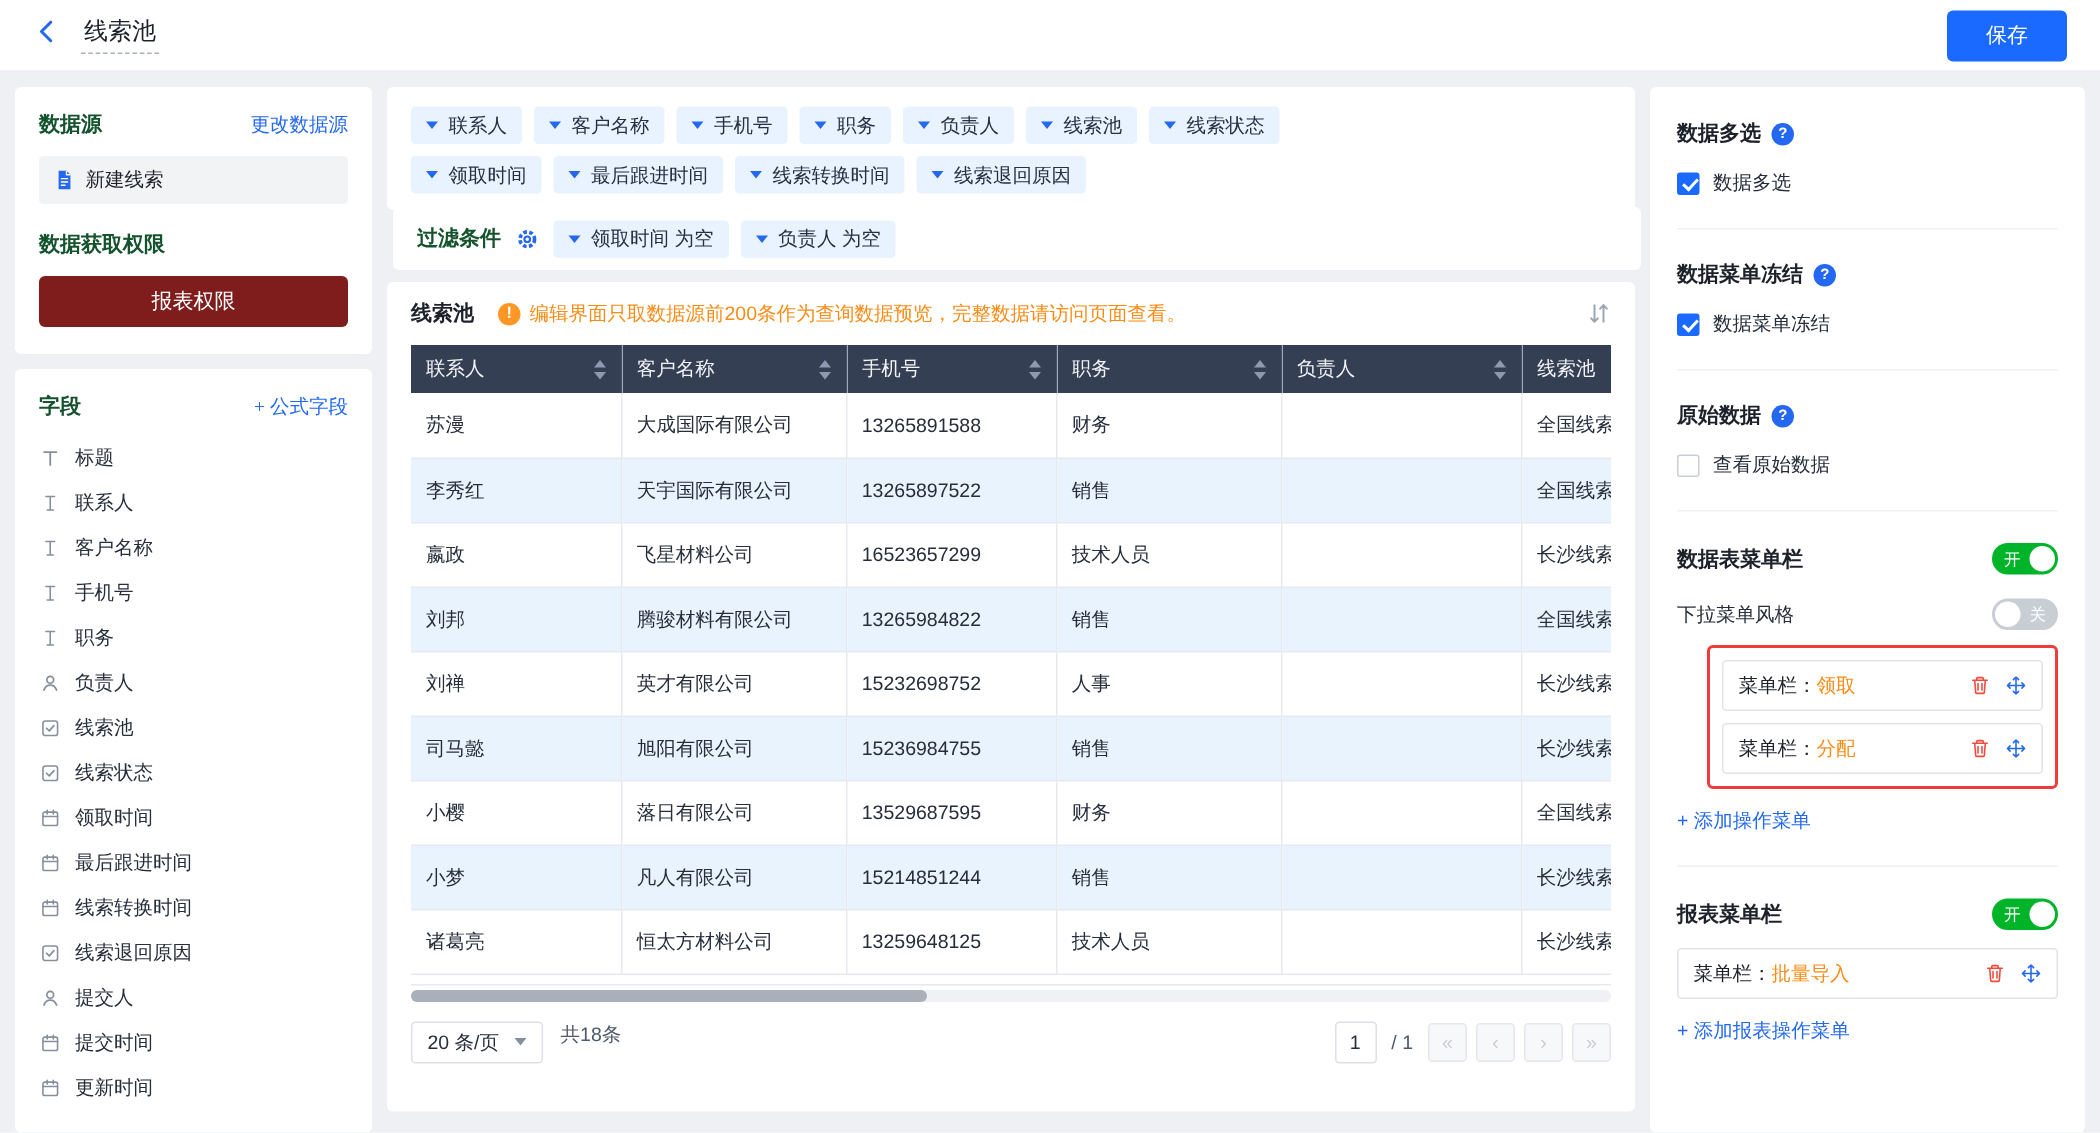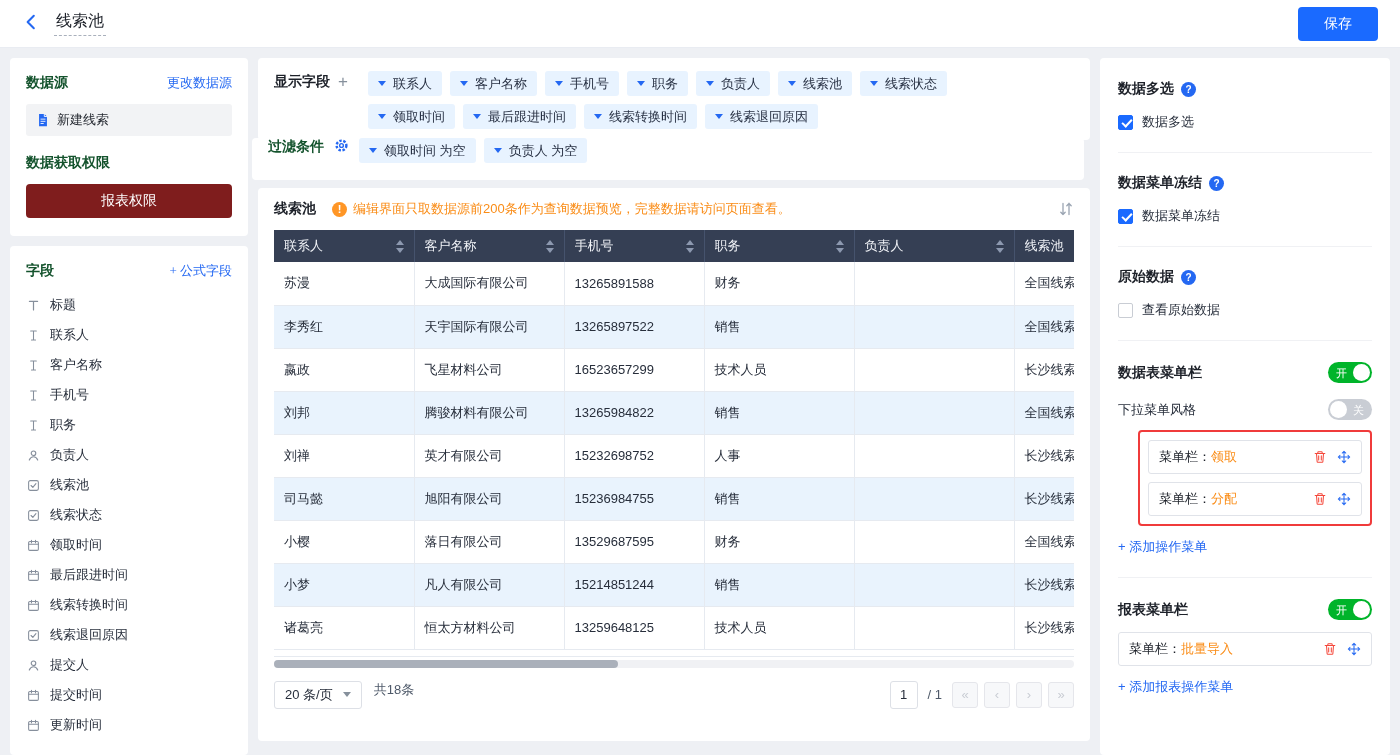--- a/index.html
+++ b/index.html
@@ -30,21 +30,21 @@
   
   #p-display{left:258px;top:58px;width:832px;min-height:72px;padding:11px 16px 3px;display:flex;}
   .df-label{display:flex;align-items:flex-start;gap:8px;width:94px;padding-top:4px;font-size:14px;font-weight:bold;}
   .plus{color:#86909c;font-size:17px;font-weight:normal;cursor:pointer;line-height:1;}
   .chips-rows{flex:1;}
   .chips-row{display:flex;flex-wrap:wrap;gap:8px;margin:2px 0 8px;}
   .chip{display:inline-flex;align-items:center;gap:7px;background:#e8f3ff;border-radius:3px;height:25px;padding:0 10px;font-size:13px;color:#273043;cursor:pointer;white-space:nowrap;}
   .caret{width:0;height:0;border-left:4px solid transparent;border-right:4px solid transparent;border-top:5px solid #2468f2;}
 
   
-  #p-filter{left:252px;top:138px;width:832px;height:42px;padding:0 16px;display:flex;gap:10px;}
+  #p-filter{left:262px;top:138px;width:832px;height:42px;padding:0 16px;display:flex;align-items:center;gap:10px;}
   .gear{display:flex;cursor:pointer;}
 
   
   #p-table{left:258px;top:188px;width:832px;height:553px;padding:12px 16px;}
   .rt-head{display:flex;align-items:center;}
   .rt-title{font-size:14px;font-weight:bold;}
   .notice{display:flex;align-items:center;gap:6px;margin-left:16px;color:#fa8c16;font-size:13px;}
   .warn-icon{width:15px;height:15px;border-radius:50%;background:#ff9626;color:#fff;font-size:11px;font-weight:bold;display:flex;align-items:center;justify-content:center;flex:none;}
   .sort-btn{margin-left:auto;color:#98a2b2;cursor:pointer;display:flex;}
   .grid-wrap{margin-top:12px;overflow:hidden;}
@@ -266,24 +266,20 @@
               <rect x="2" y="3" width="12" height="11" rx="1.5" fill="none" stroke="currentColor" stroke-width="1.3"></rect>
               <path d="M2 6.5h12M5.5 1.5v3M10.5 1.5v3" stroke="currentColor" stroke-width="1.3" fill="none" stroke-linecap="round"></path>
             </svg>
           </span>
           <span>更新时间</span>
         </div>
       </div>
   </div>
 
   <div class="panel" id="p-display">
-    <div class="df-label">
-      <span>显示字段</span>
-      <span class="plus">+</span>
-    </div>
     <div class="chips-rows">
       <div class="chips-row">
           <span class="chip">
             <span class="caret"></span>
             <span>联系人</span>
           </span>
           <span class="chip">
             <span class="caret"></span>
             <span>客户名称</span>
           </span>

